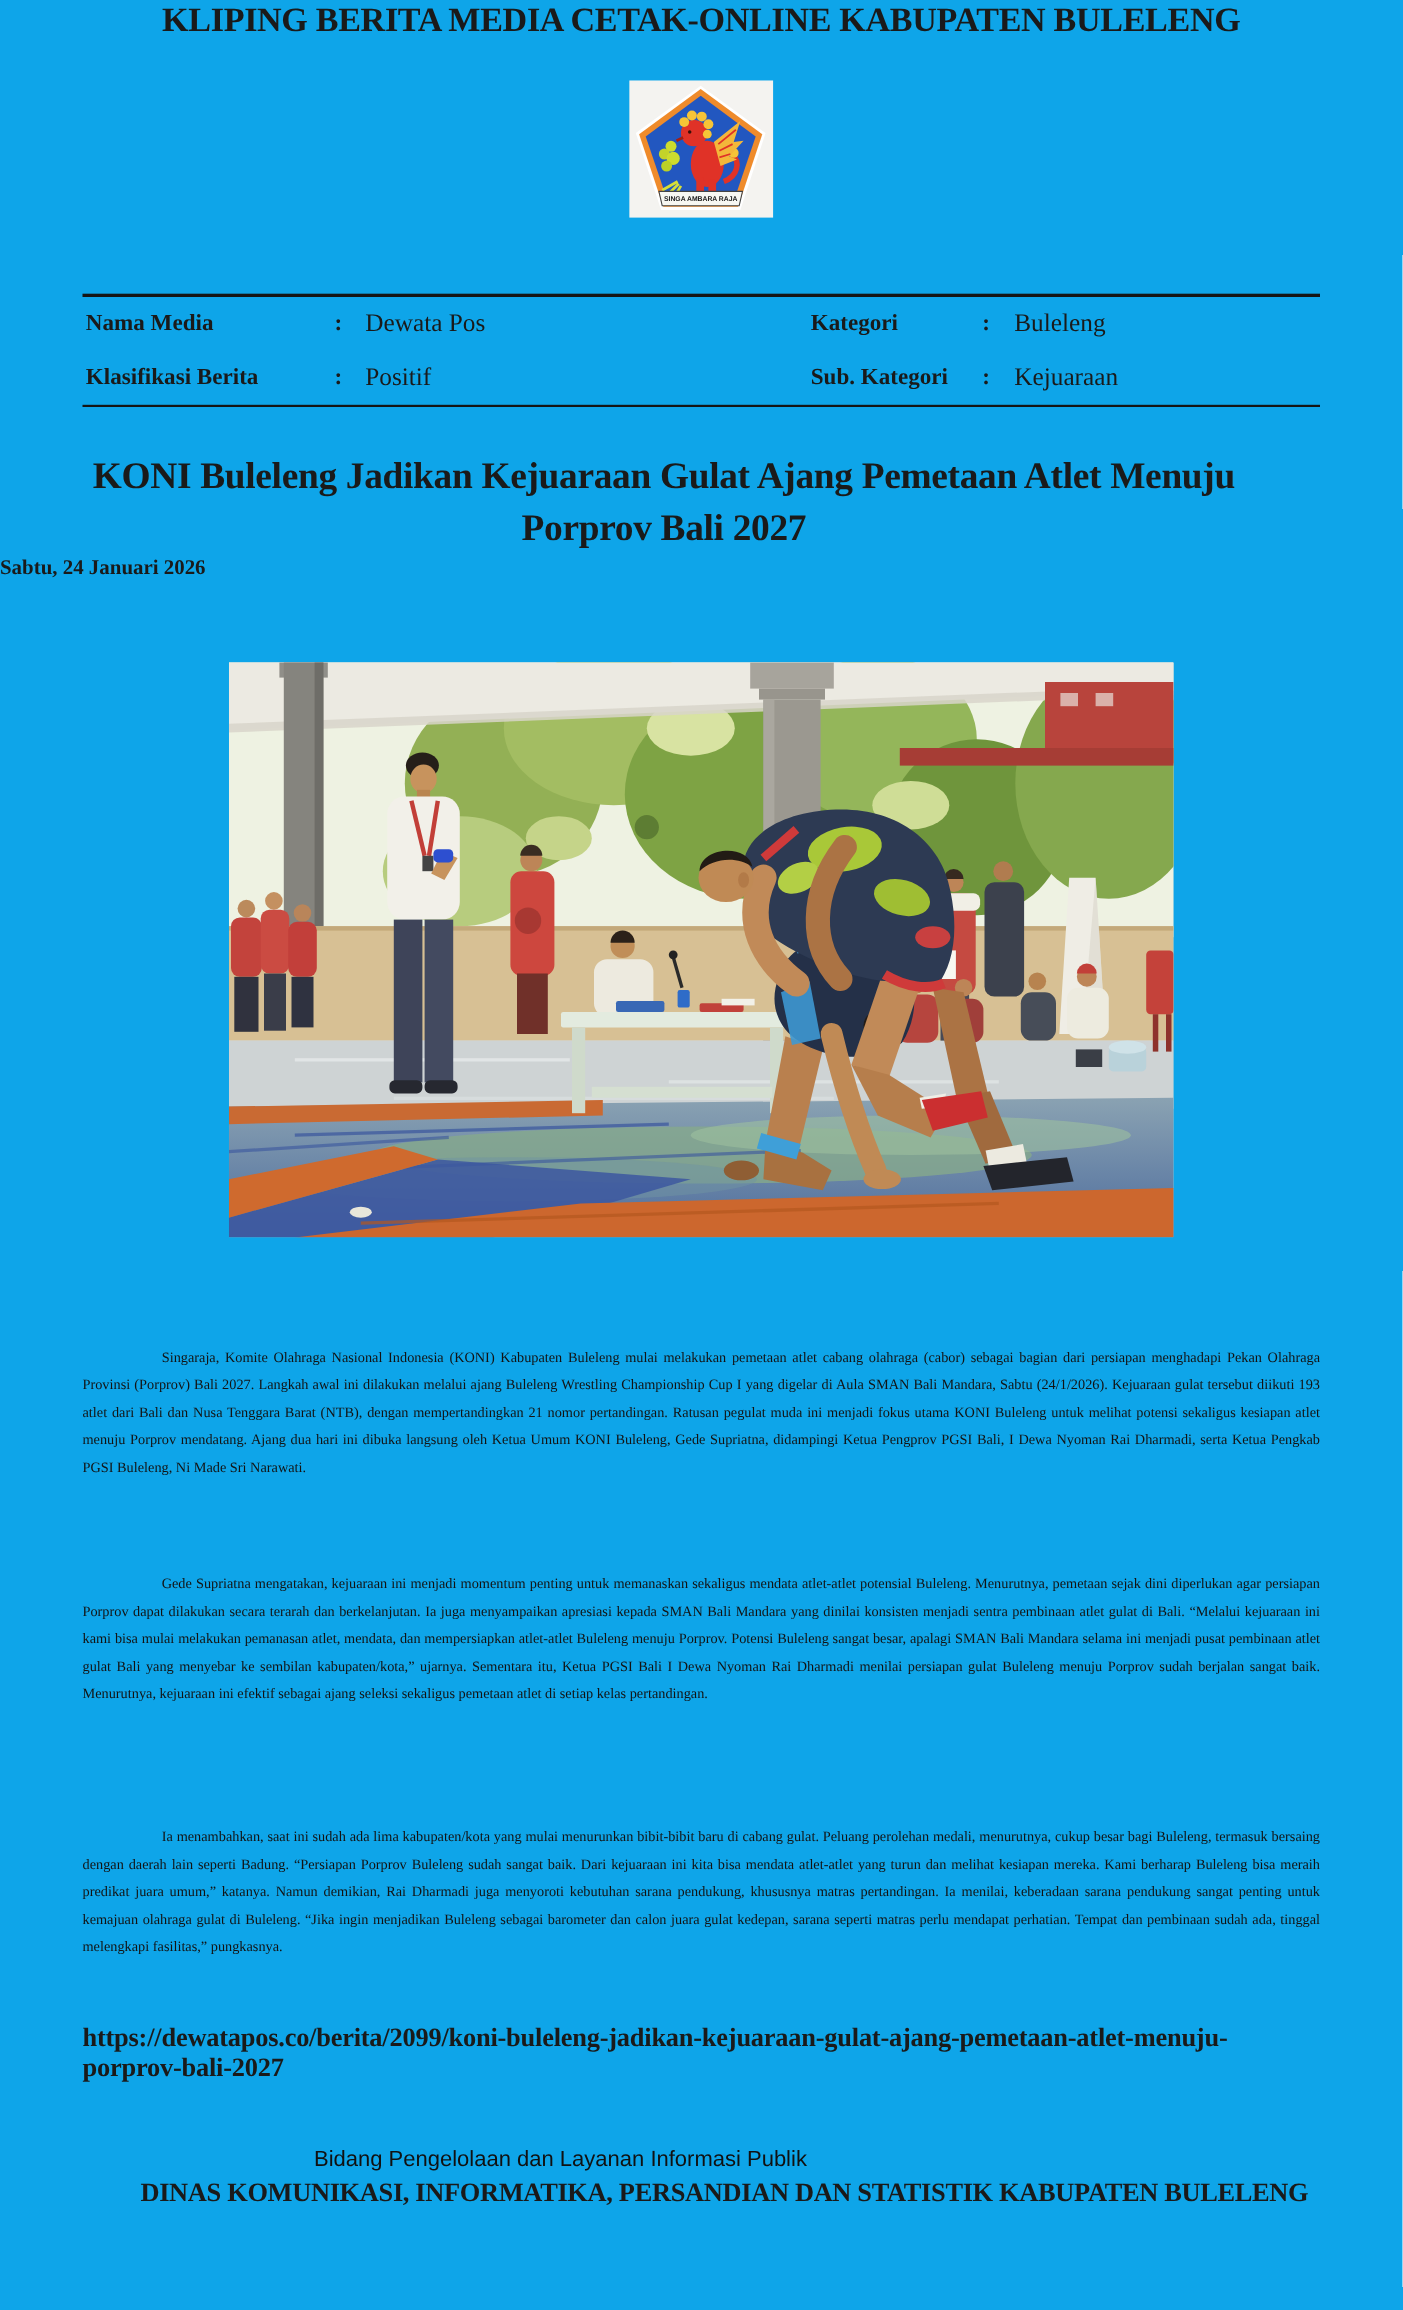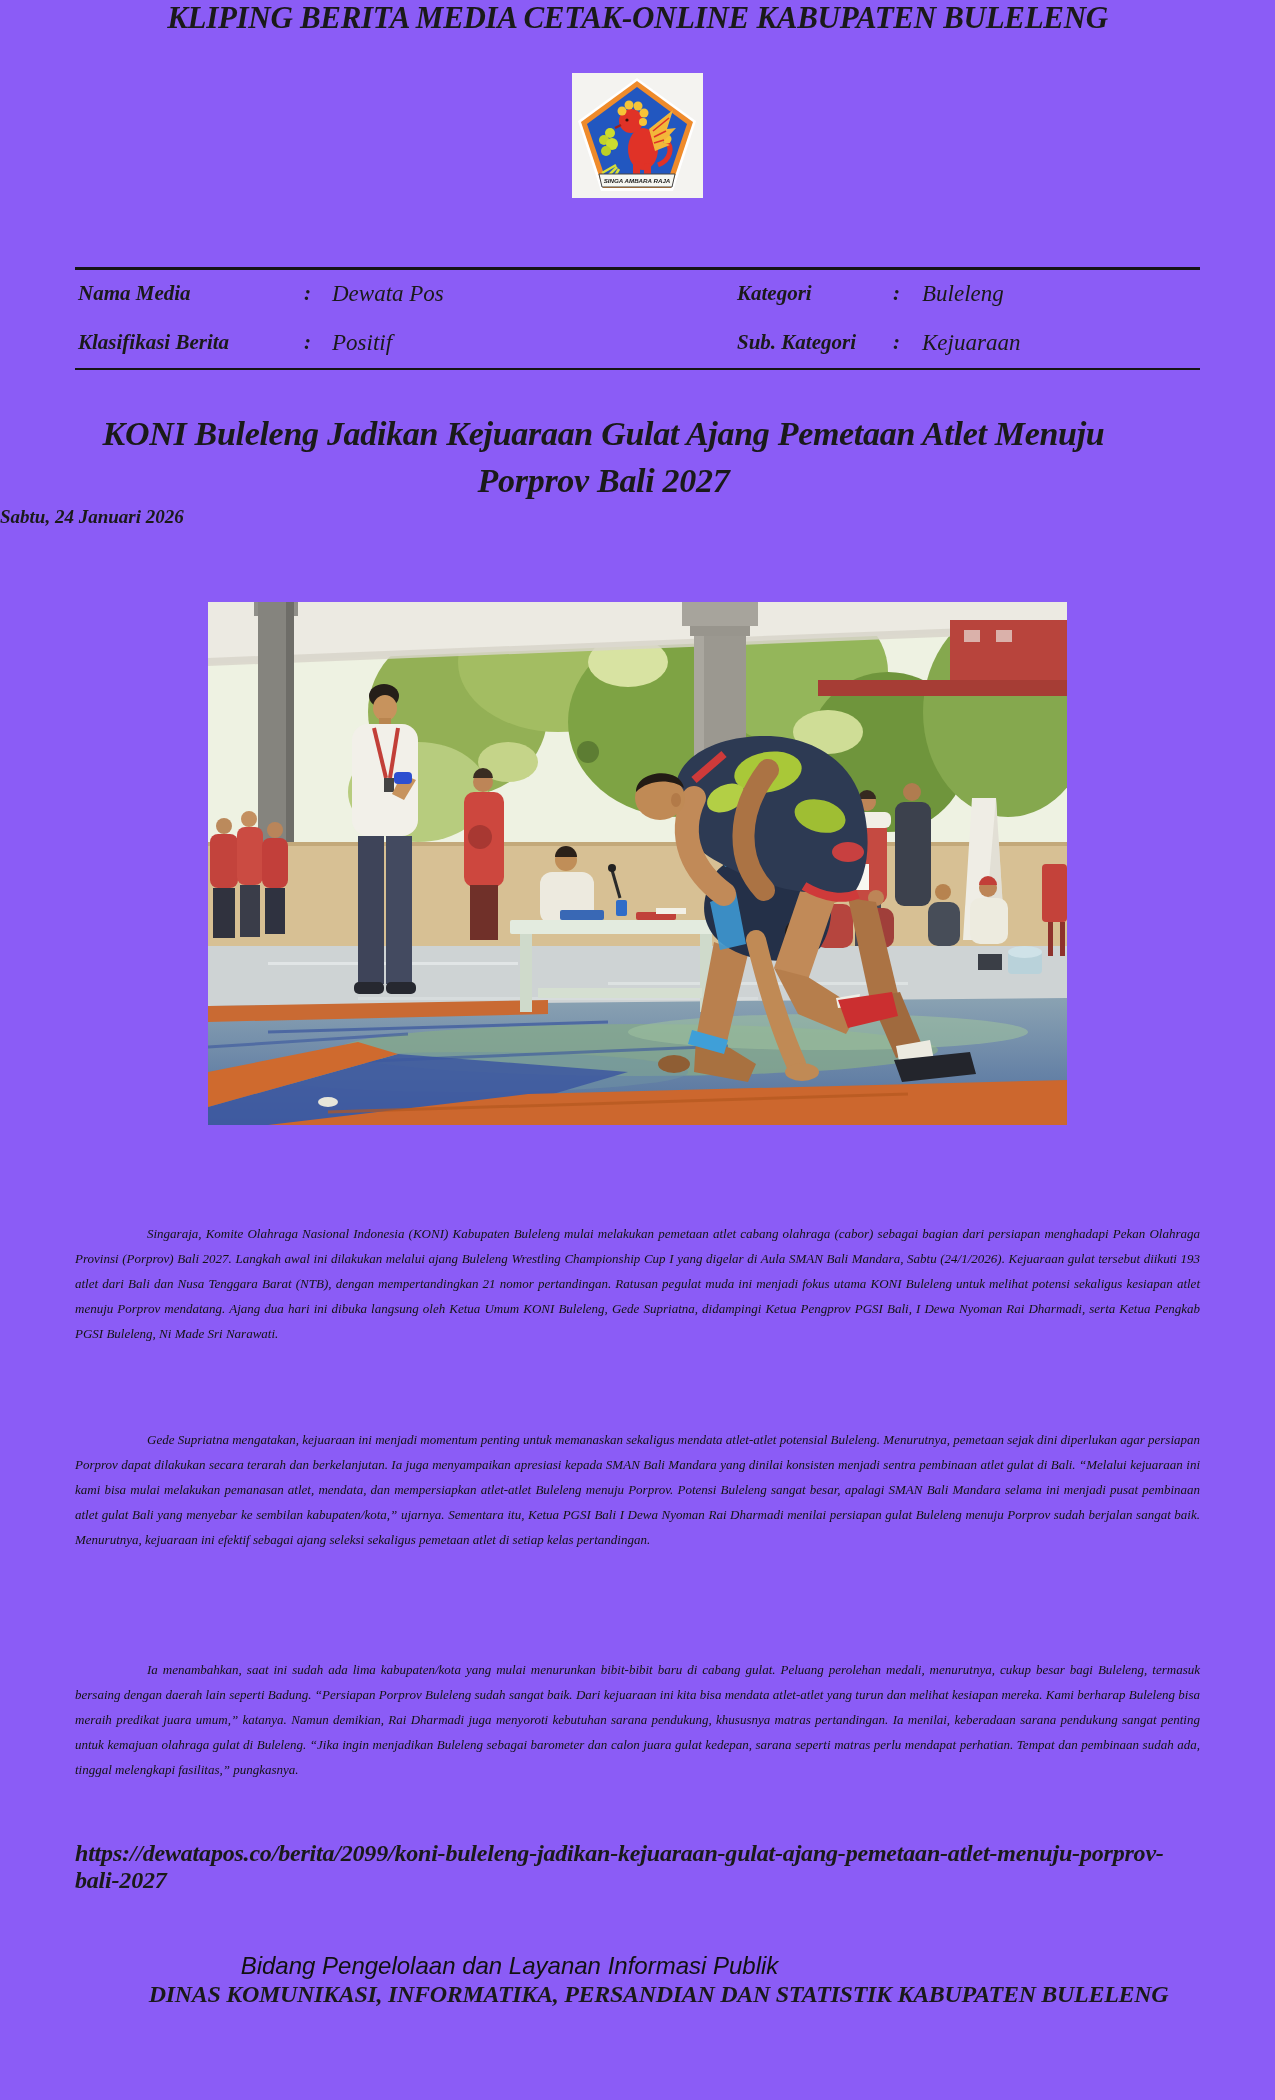--- a/index.html
+++ b/index.html
@@ -1,19 +1,19 @@
 <!DOCTYPE html>
 <html><head>
 <meta charset="utf-8">
 <style>
   html,body { margin:0; padding:0; background:#ffffff; }
   .page {
     position:relative; width:1275px; height:2100px; margin:0 auto;
-    background:#8b5cf6; color:#1a1a1a;
-    font-family:"Liberation Serif", serif; overflow:hidden;font-style:italic;
+    background:#0ea5e9; color:#1a1a1a;
+    font-family:"Liberation Serif", serif; overflow:hidden;
   }
   .abs { position:absolute; }
 
   .header-title {
     left:0; top:226; width:1275px; text-align:center;
     font-size:31px; font-weight:bold; letter-spacing:-0.3px;
   }
   .rule-thick { left:75px; top:267px; width:1125px; height:3px; background:#151515; }
   .rule-thin  { left:75px; top:368px; width:1125px; height:2px; background:#151515; }
 
@@ -39,21 +39,21 @@
   }
   .p1 { top:1208px; } .p2 { top:1414px; } .p3 { top:1644px; }
 
   .article-url {
     left:75px; top:1840px; width:1125px;
     font-size:24px; font-weight:bold; letter-spacing:-0.2px;
   }
 
   .footer-line1 {
     left:0; top:1952px; width:1019px; text-align:center;
-    font-family:"Liberation Sans", sans-serif; font-size:24px; color:#111;
+    font-family:"Liberation Sans", sans-serif; font-size:20px; color:#111;
   }
   .footer-line2 {
     left:0; top:1981px; width:1275px; text-align:center;
     font-size:24px; font-weight:bold; letter-spacing:-0.3px;margin-left:21px;
   }
   .logo-box { left:572px; top:73px; width:131px; height:125px; }
 </style>
 </head>
 <body>
 

